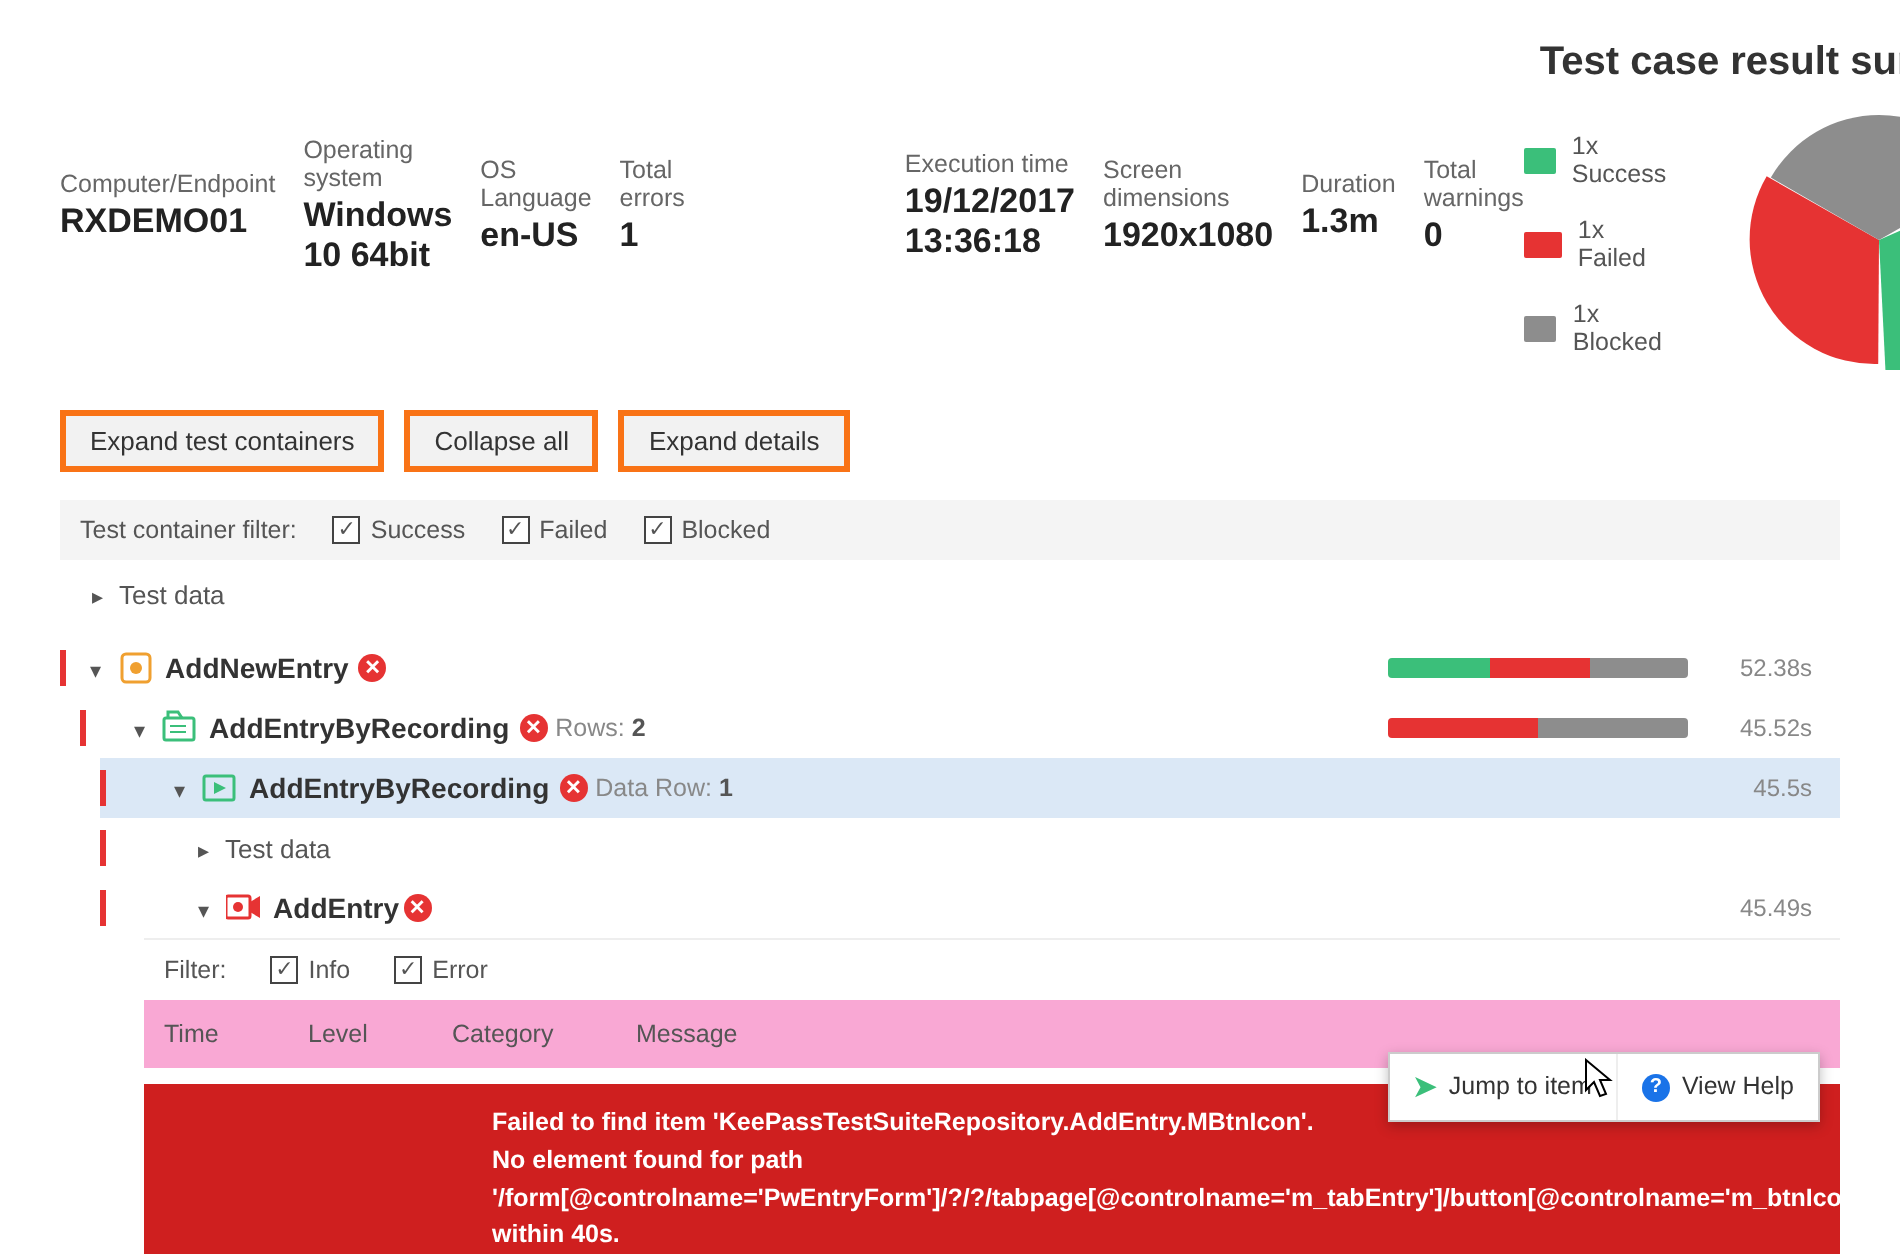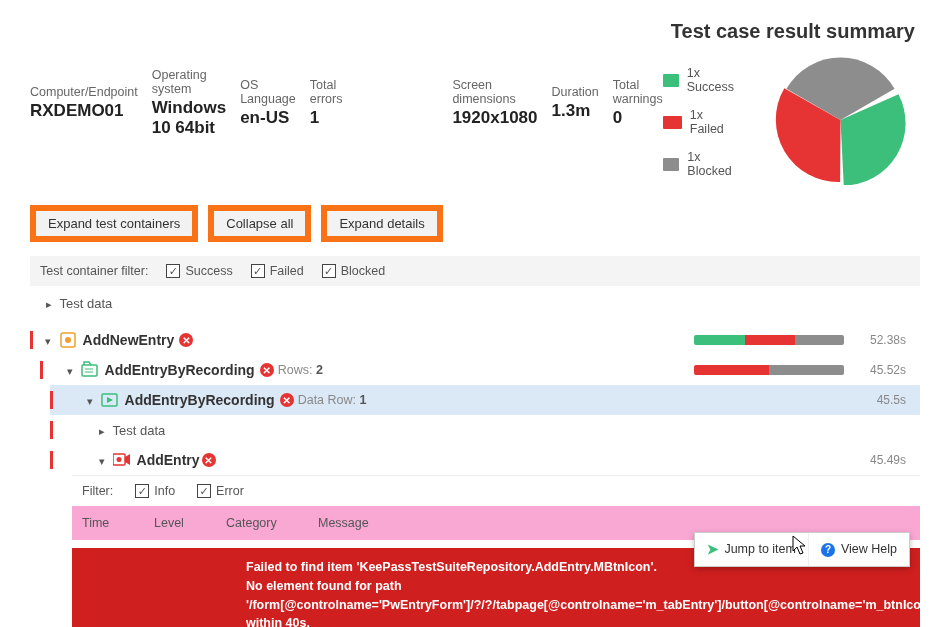--- a/index.html
+++ b/index.html
@@ -21,21 +21,21 @@
   .summary-body { display: flex; align-items: center; gap: 20px; }
   .legend { display: flex; flex-direction: column; gap: 14px; padding-top:4px;}
   .legend-item { display: flex; align-items: center; gap: 8px; font-size: 12.5px; color:#555;}
   .swatch { width: 20px; height: 13px; border-radius: 1px; }
   .swatch.success { background: #3bbf7a; }
   .swatch.failed { background: #e63333; }
   .swatch.blocked { background: #8d8d8d; }
   .pie { width: 165px; height: 130px; }
   .buttons-row { margin-top: 20px; display: flex; gap: 10px; }
   .btn {
-    background: #f2f2f2; border: 6px solid #f97316; padding: 5px 12px;
+    background: #f2f2f2; border: 3px solid #f97316; padding: 5px 12px;
     font-size: 13px; cursor: pointer; color:#333;
   }
   .filter-bar {
     margin-top: 14px; background: #f4f4f4; padding: 8px 10px; display: flex; gap: 18px;
     color:#555; font-size:12.5px;
   }
   .chk { display: flex; align-items: center; gap: 5px; cursor:pointer;}
   .chk-box {
     width: 14px; height: 14px; border: 1.5px solid #444; display:flex; align-items:center; justify-content:center;
     font-size:11px; line-height:1; background:#fff;
@@ -109,20 +109,24 @@
         <div class="info-item">
           <div class="label">OS Language</div>
           <div class="value">en-US</div>
         </div>
         <div class="info-item">
           <div class="label">Total errors</div>
           <div class="value">1</div>
         </div>
       </div>
       <div class="info-col">
+        <div class="info-item">
+          <div class="label">Execution time</div>
+          <div class="value">19/12/2017 13:36:18</div>
+        </div>
         <div class="info-item">
           <div class="label">Screen dimensions</div>
           <div class="value">1920x1080</div>
         </div>
         <div class="info-item">
           <div class="label">Duration</div>
           <div class="value">1.3m</div>
         </div>
         <div class="info-item">
           <div class="label">Total warnings</div>

